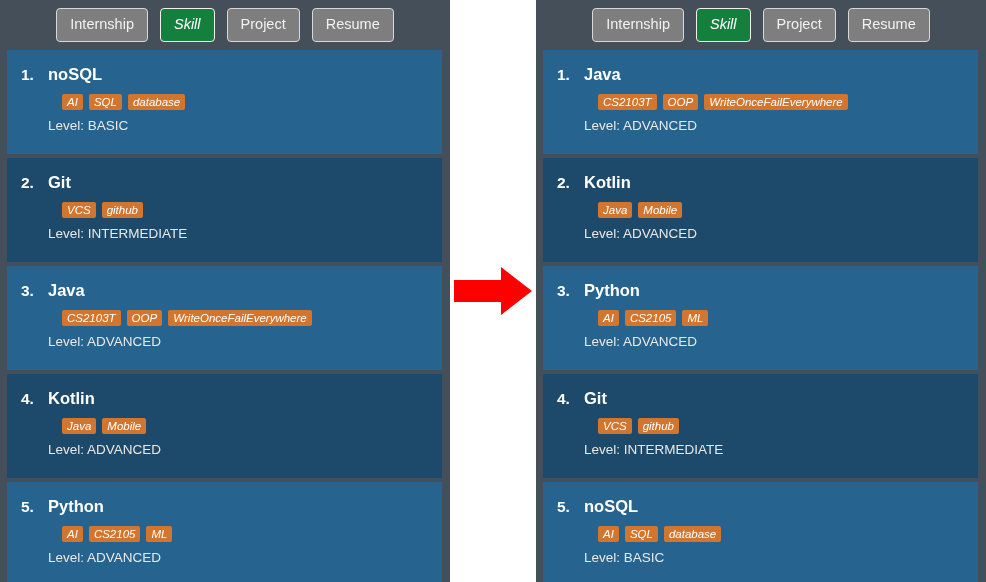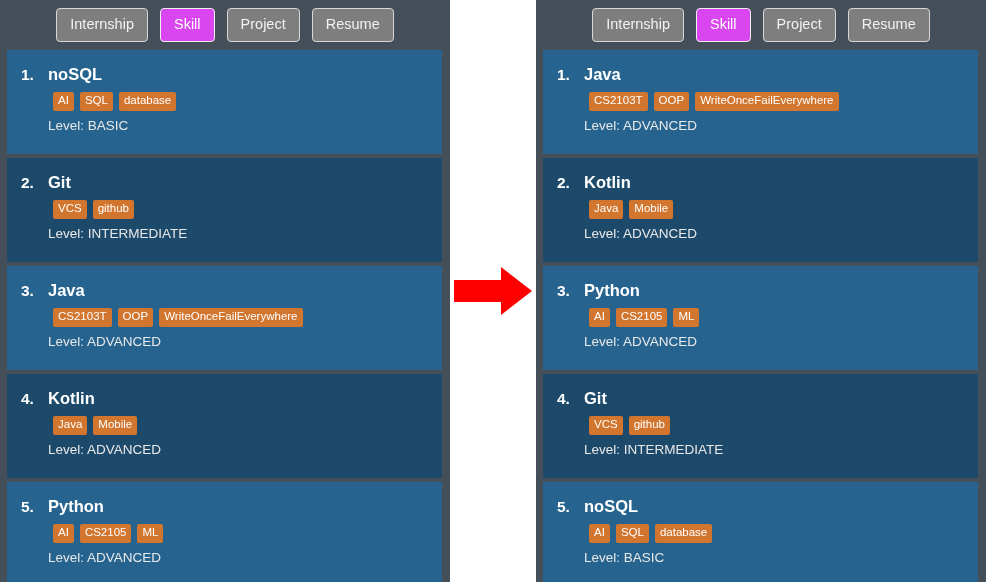--- a/index.html
+++ b/index.html
@@ -49,23 +49,24 @@
     border-radius: 4px;
     color: #f2f2f2;
     font-size: 14.5px;
     line-height: 1;
     padding: 8px 13px 9px 13px;
     cursor: pointer;
     white-space: nowrap;
     font-family: "Liberation Sans", sans-serif;
   }
   .tab.active {
-    background: #d946ef;
+    background: #15803d;
     border-color: #f0f0f0;
     color: #ffffff;
+    font-style: italic;
   }
 
   .list {
     position: absolute;
     top: 50px;
     left: 7px;
     right: 8px;
     bottom: 0;
   }
   .row {
@@ -92,24 +93,24 @@
     flex: 0 0 27px;
     font-size: 15.5px;
     font-weight: bold;
     color: #ffffff;
   }
   .row-name { font-weight: bold; text-align: right; }
 
   .tagrow {
     display: flex;
     gap: 6px;
-    margin-left: 32px;
+    margin-left: 41px;
     margin-bottom: 9px;
     height: 16px;
-    align-items: center;
+    font-style: italic;
   }
   .tag {
     background: #d2762f;
     color: #ffffff;
     font-size: 11.5px;
     line-height: 1;
     padding: 3px 5px 4px 5px;
     border-radius: 2px;
     white-space: nowrap;
   }

